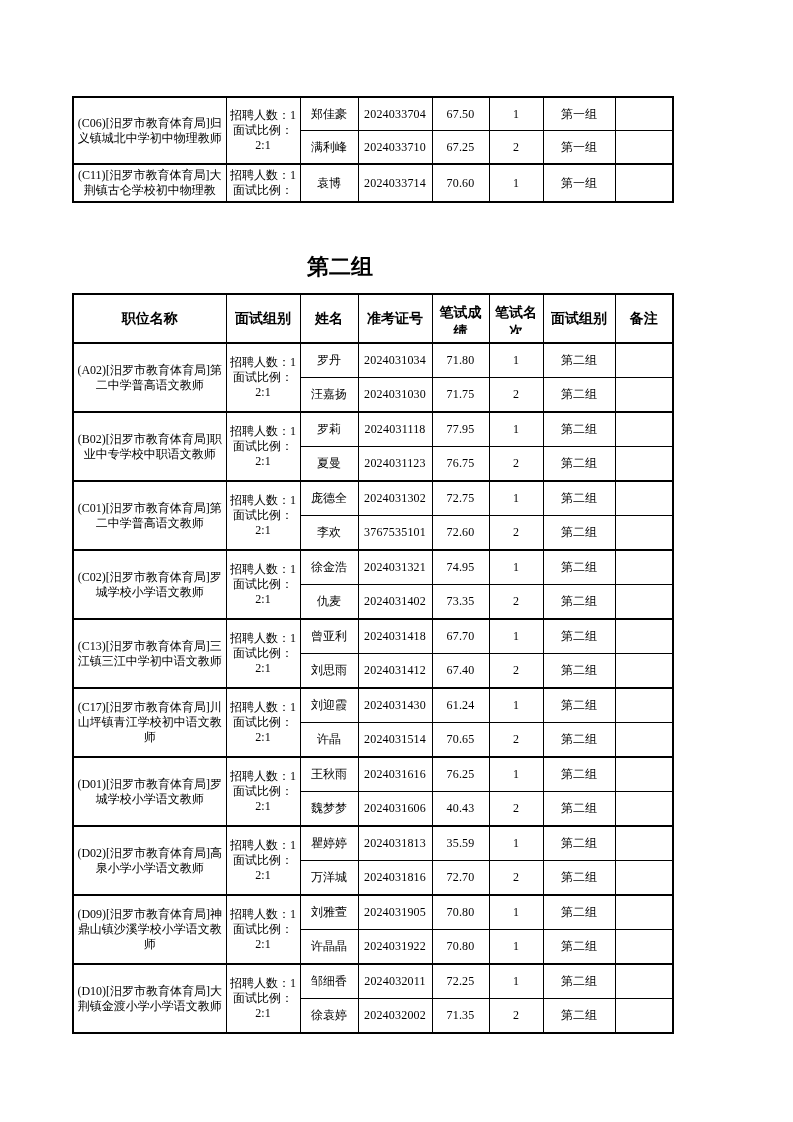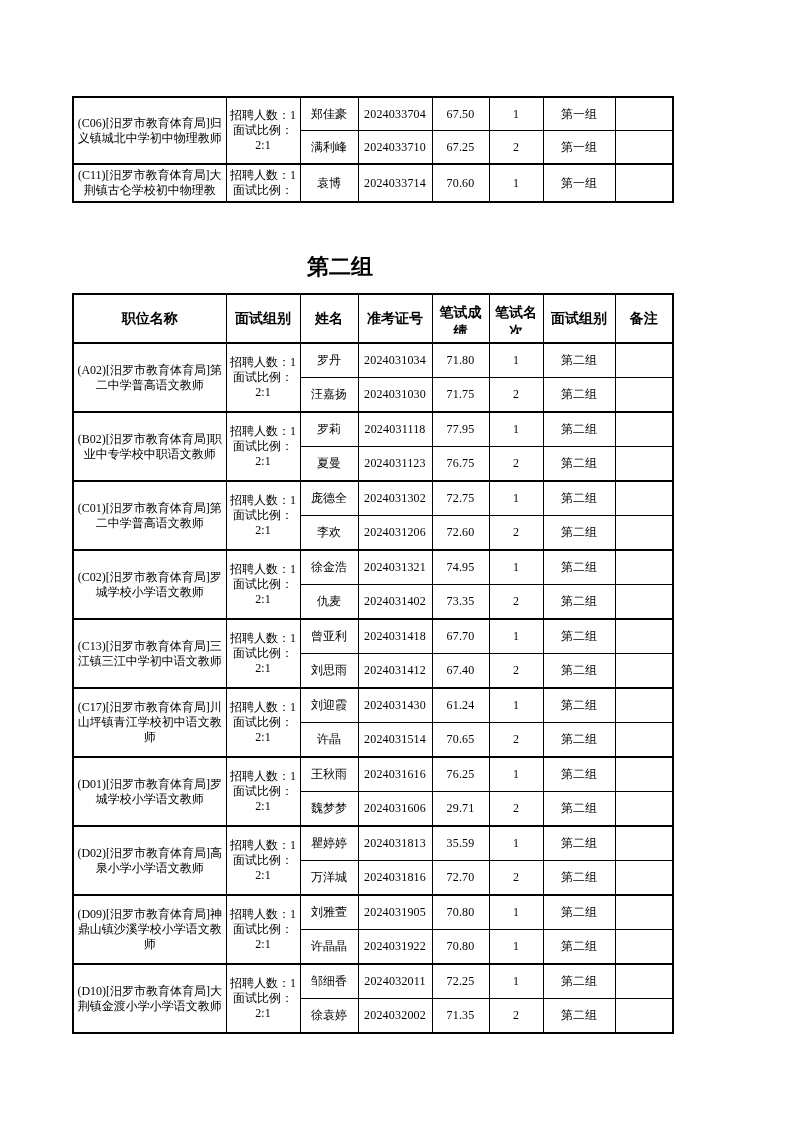--- a/index.html
+++ b/index.html
@@ -179,21 +179,21 @@
 2:1</td>
             <td>庞德全</td>
             <td class="num">2024031302</td>
             <td class="num">72.75</td>
             <td class="num">1</td>
             <td>第二组</td>
             <td></td>
           </tr>
           <tr class="candidate-row">
             <td>李欢</td>
-            <td class="num">2024031206</td>
+            <td class="num">3767535101</td>
             <td class="num">72.60</td>
             <td class="num">2</td>
             <td>第二组</td>
             <td></td>
           </tr>
           <tr class="candidate-row group-start">
             <td rowspan="2" class="pos">(C02)[汨罗市教育体育局]罗城学校小学语文教师</td>
             <td rowspan="2" class="recruit">招聘人数：1
 面试比例：
 2:1</td>
@@ -260,21 +260,21 @@
             <td>王秋雨</td>
             <td class="num">2024031616</td>
             <td class="num">76.25</td>
             <td class="num">1</td>
             <td>第二组</td>
             <td></td>
           </tr>
           <tr class="candidate-row">
             <td>魏梦梦</td>
             <td class="num">2024031606</td>
-            <td class="num">29.71</td>
+            <td class="num">40.43</td>
             <td class="num">2</td>
             <td>第二组</td>
             <td></td>
           </tr>
           <tr class="candidate-row group-start">
             <td rowspan="2" class="pos">(D02)[汨罗市教育体育局]高泉小学小学语文教师</td>
             <td rowspan="2" class="recruit">招聘人数：1
 面试比例：
 2:1</td>
             <td>瞿婷婷</td>

